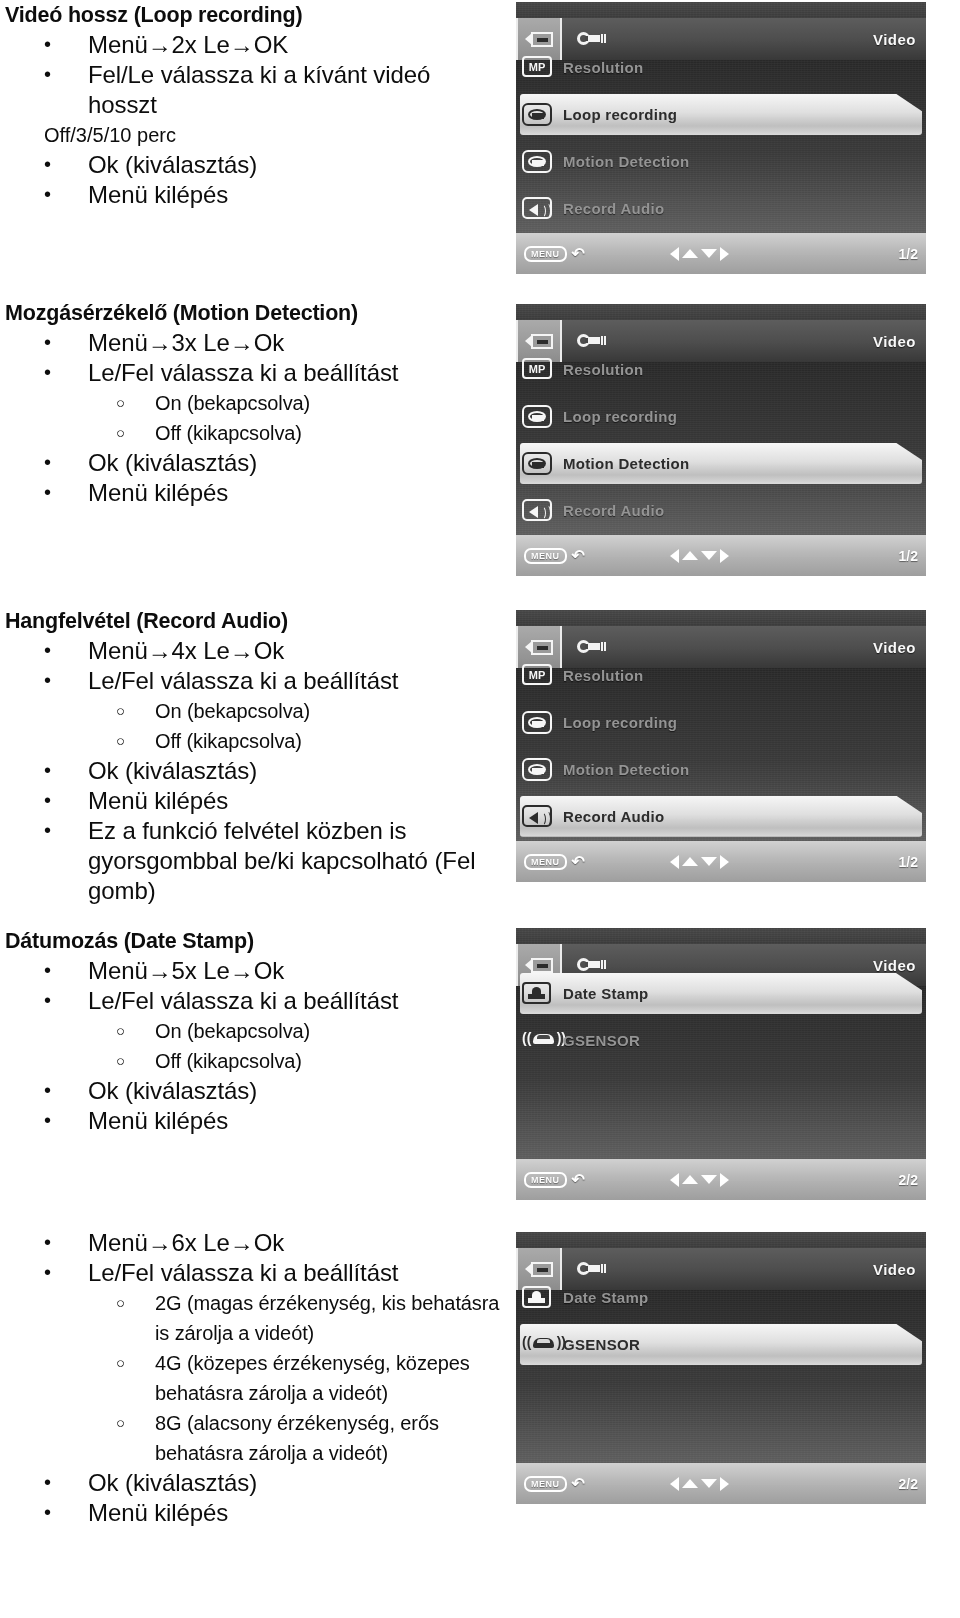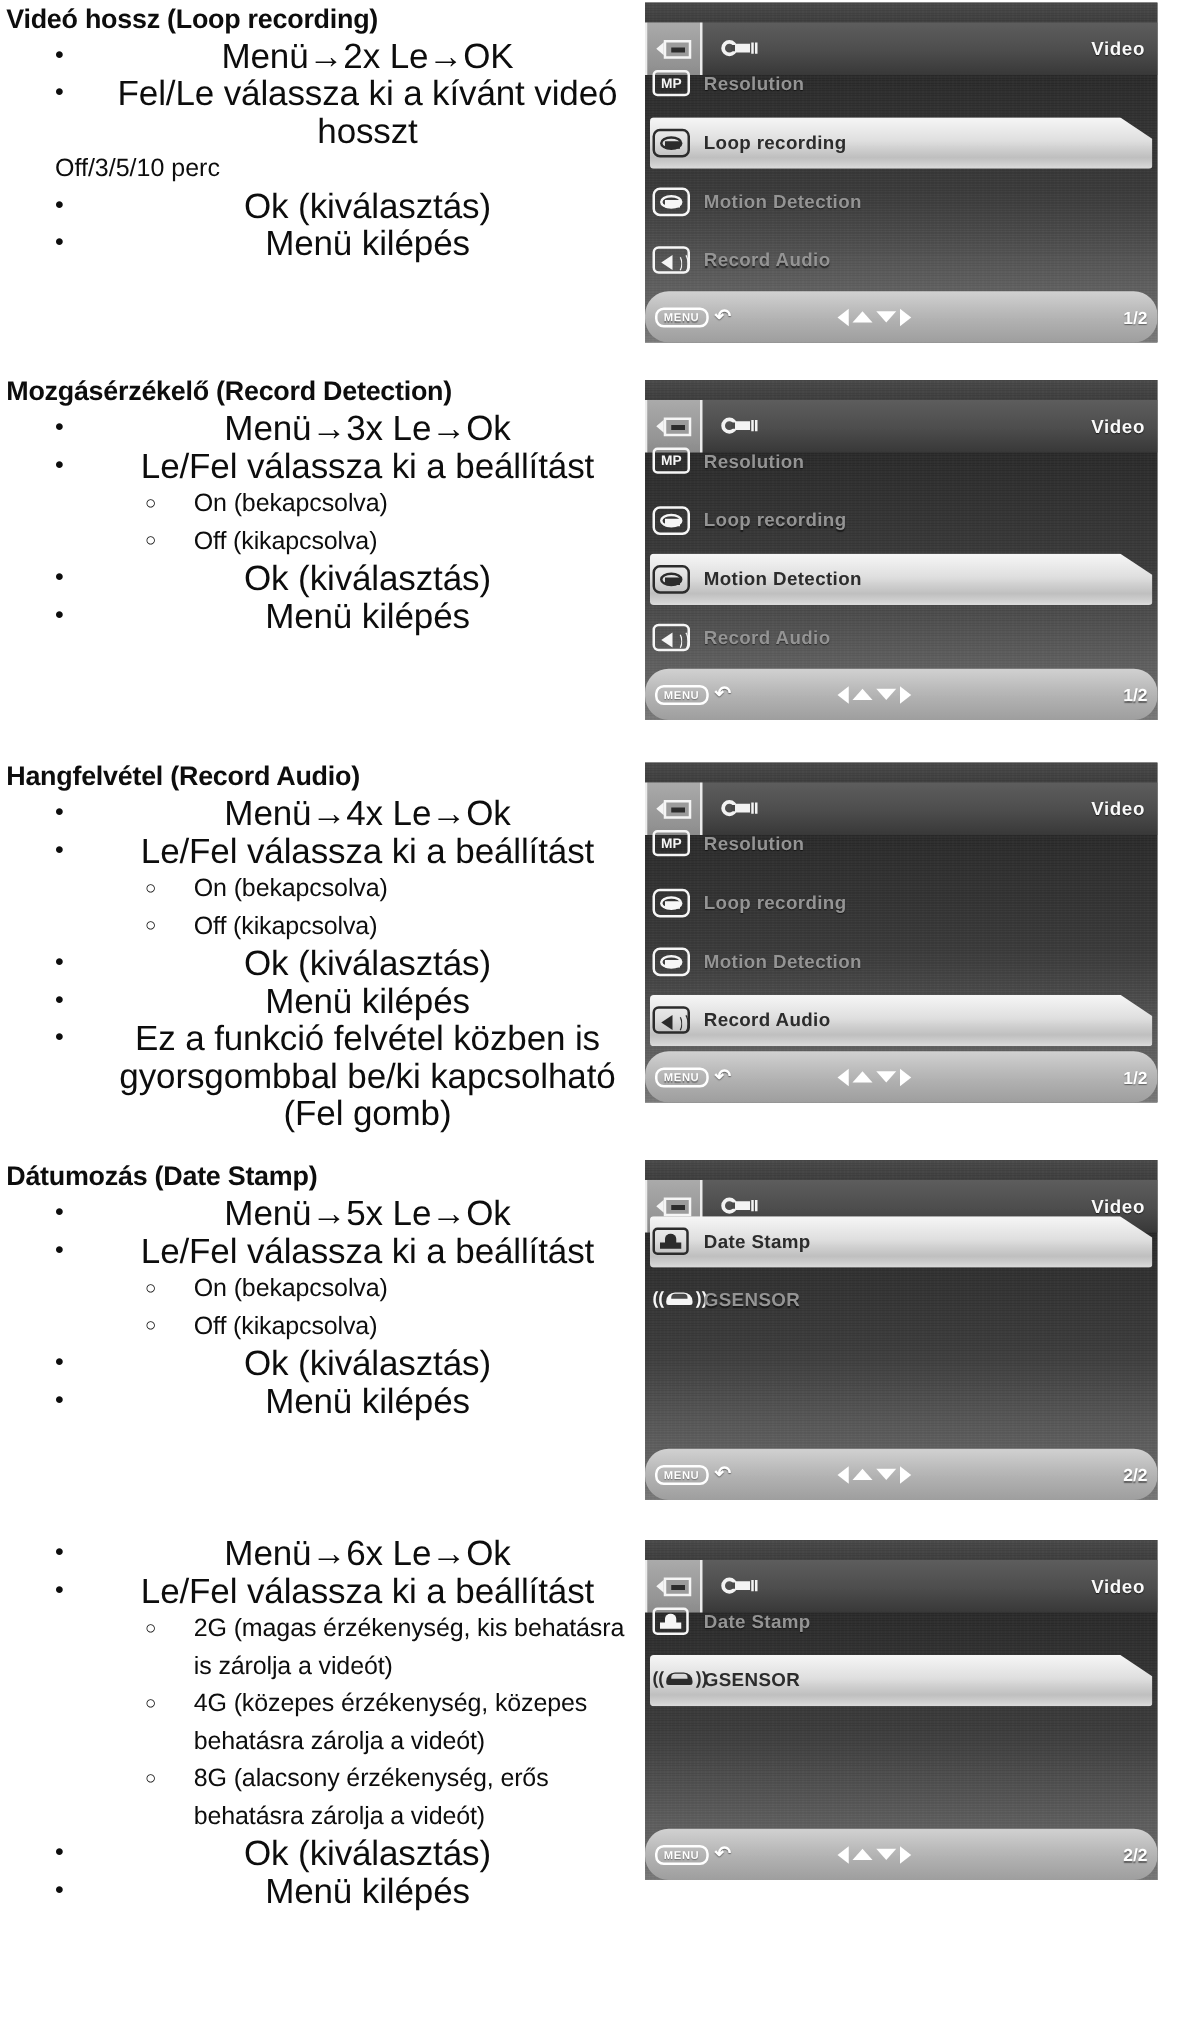--- a/index.html
+++ b/index.html
@@ -18,21 +18,21 @@
     position:absolute; left:0; top:0; width:500px; height:1618px;
   }
   .sect{position:absolute; left:0; width:500px;}
   .h{
     font-size:21.5px; font-weight:bold; letter-spacing:-0.2px;
     margin:0 0 2px 5px; line-height:26px; white-space:nowrap;
   }
   ul.l1{list-style:none;margin:0;padding:0;}
   ul.l1>li{
     position:relative; margin:0; padding:0 0 0 88px;
-    font-size:28px; line-height:30px; letter-spacing:-0.1px;text-align:center;
+    font-size:24px; line-height:30px; letter-spacing:-0.1px;
   }
   ul.l1>li.bul::before{
     content:"\2022"; position:absolute; left:44px; top:-1px;
     font-size:20px; line-height:30px;
   }
   ul.l2{list-style:none;margin:0;padding:0;}
   ul.l2>li{
     position:relative; margin:0; padding:0 0 0 155px;
     font-size:20px; line-height:30px; letter-spacing:-0.1px;
   }
@@ -126,21 +126,21 @@
   .ic-gs .lw,.ic-gs .rw{position:absolute;top:2px;color:#f3f3f3;font-size:14px;font-weight:bold;line-height:15px;}
   .ic-gs .lw{left:0;}
   .ic-gs .rw{right:0;}
   .row.sel .ic-gs .car{background:#2e2e2e;}
   .row.sel .ic-gs .car:after{background:#d6d6d6;}
   .row.sel .ic-gs .lw,.row.sel .ic-gs .rw{color:#2e2e2e;}
 
   
   .botbar{position:absolute;left:0;right:0;bottom:0;height:15%;
      background:linear-gradient(180deg,#cfcfcf 0%,#b5b5b5 45%,#9d9d9d 100%);
-     display:flex;align-items:center;border-radius:19px;}
+     display:flex;align-items:center;}
   .menubtn{margin-left:8px;border:2px solid #fbfbfb;border-radius:7px;color:#fbfbfb;
      font-size:9px;font-weight:bold;padding:1px 5px;letter-spacing:.5px;
      text-shadow:0 1px 1px rgba(0,0,0,.4);}
   .backarrow{margin-left:5px;color:#fbfbfb;font-size:16px;font-weight:bold;line-height:14px;
      text-shadow:0 1px 1px rgba(0,0,0,.45);}
   .navarrows{margin:0 auto;display:flex;align-items:center;gap:3px;}
   .av{width:0;height:0;}
   .av.l{border-top:7px solid transparent;border-bottom:7px solid transparent;border-right:9px solid #fbfbfb;}
   .av.r{border-top:7px solid transparent;border-bottom:7px solid transparent;border-left:9px solid #fbfbfb;}
   .av.u{border-left:8px solid transparent;border-right:8px solid transparent;border-bottom:9px solid #fbfbfb;}
@@ -160,21 +160,21 @@
           <li class="bul">Menü→2x Le→OK</li>
           <li class="bul">Fel/Le válassza ki a kívánt videó hosszt</li>
         </ul>
         <div class="cont">Off/3/5/10 perc</div>
         <ul class="l1">
           <li class="bul">Ok (kiválasztás)</li>
           <li class="bul">Menü kilépés</li>
         </ul>
       </div>
       <div class="sect" style="top: 300px;">
-        <div class="h">Mozgásérzékelő (Record Detection)</div>
+        <div class="h">Mozgásérzékelő (Motion Detection)</div>
         <ul class="l1">
           <li class="bul">Menü→3x Le→Ok</li>
           <li class="bul">Le/Fel válassza ki a beállítást</li>
         </ul>
         <ul class="l2">
           <li>On (bekapcsolva)</li>
           <li>Off (kikapcsolva)</li>
         </ul>
         <ul class="l1">
           <li class="bul">Ok (kiválasztás)</li>

